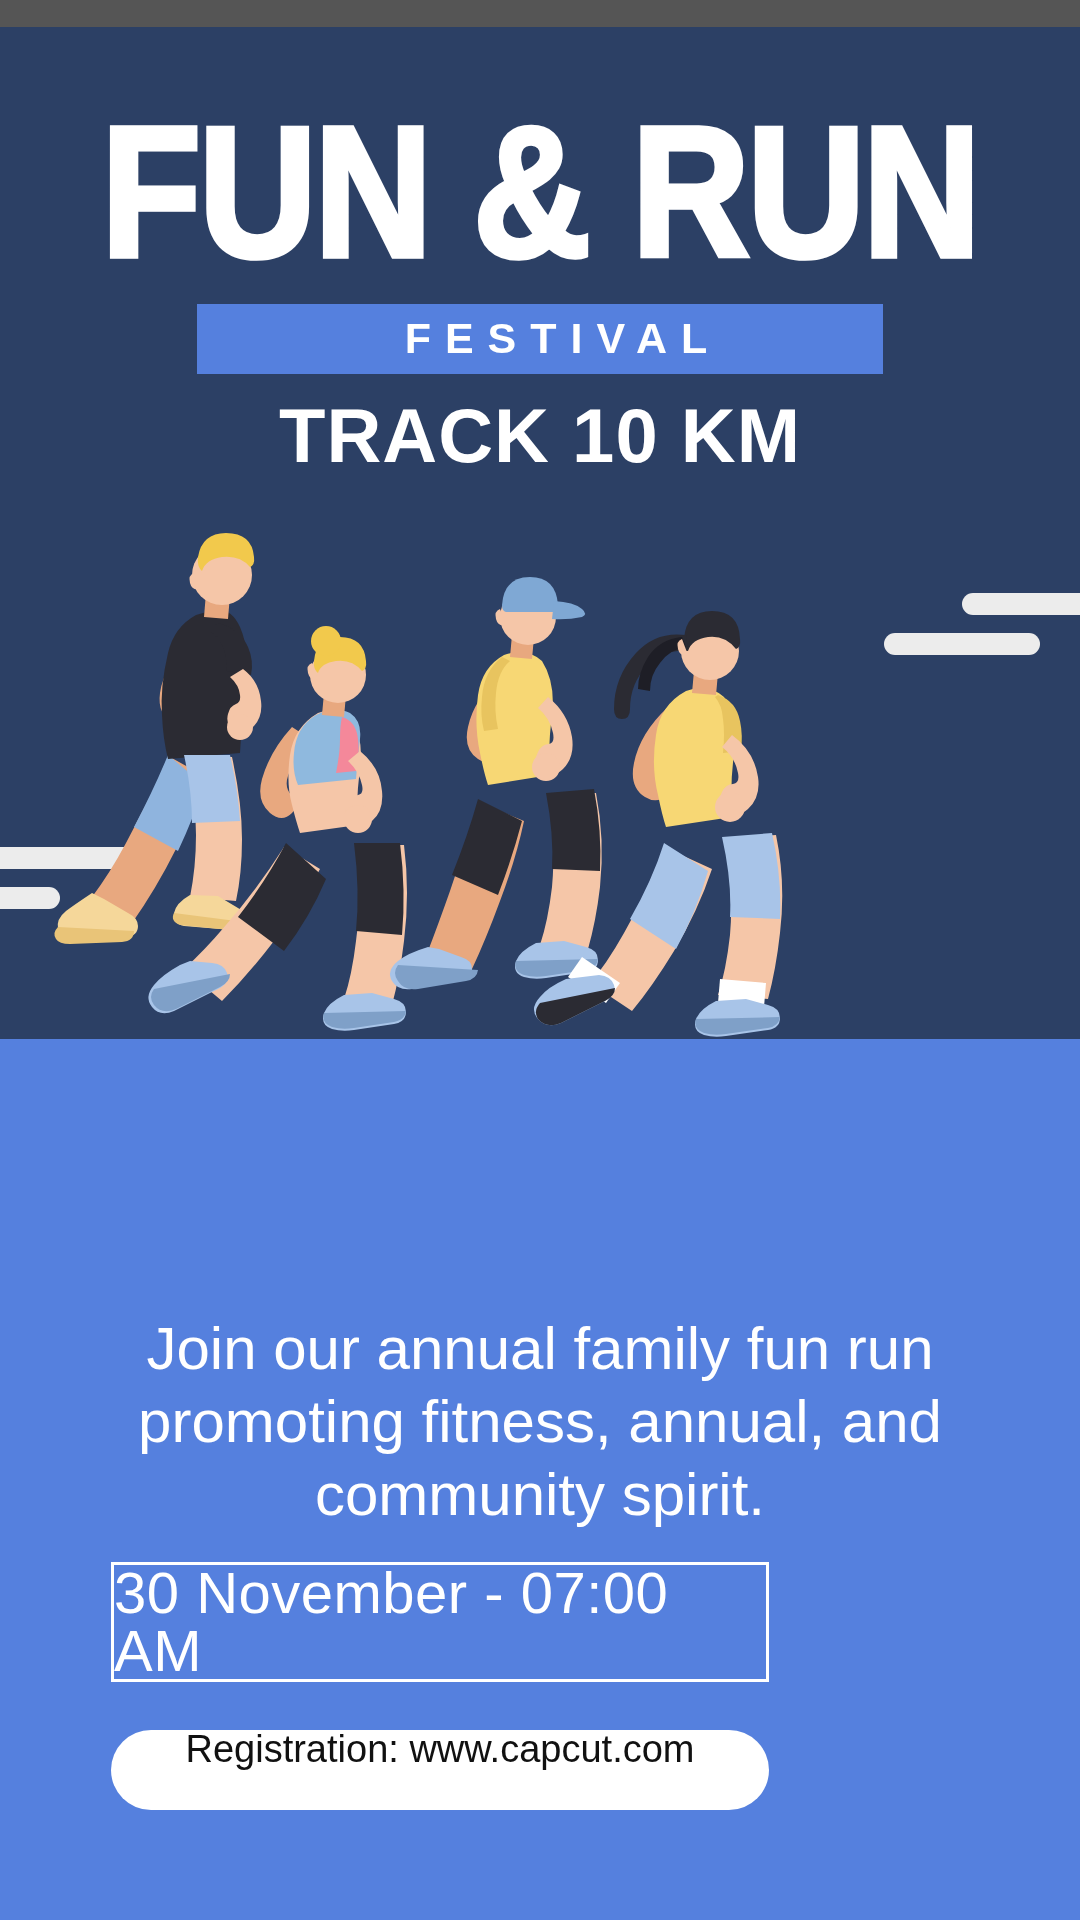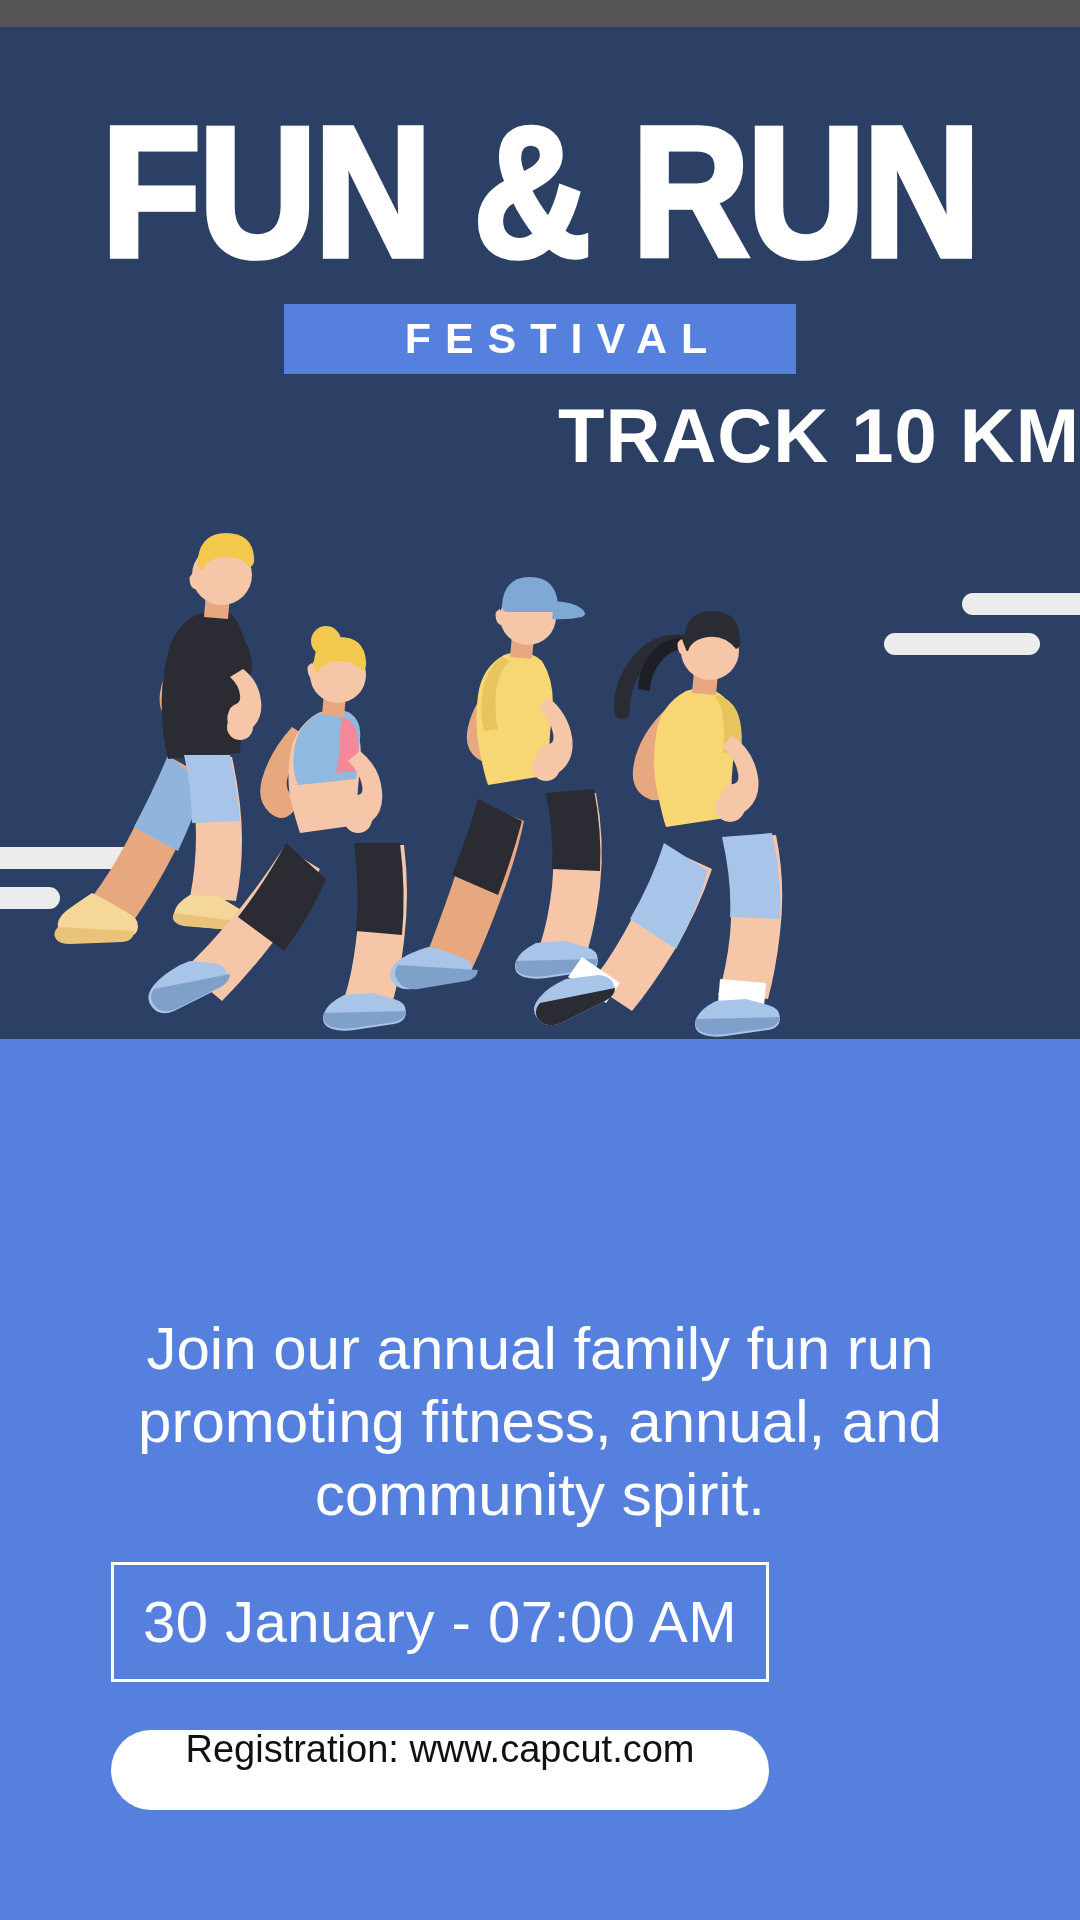--- a/index.html
+++ b/index.html
@@ -67,21 +67,21 @@
     letter-spacing: -2px;
     transform: scaleX(0.98) scaleY(1.12);
     transform-origin: center top;
     margin: 0;
     padding: 0;
     -webkit-text-stroke: 5px #FFFFFF;
   }
 
   .festival-band {
     margin: 44px auto 0 auto;
-    width: 512px;
+    width: 686px;
     height: 70px;
     background: #5580DE;
     display: flex;
     align-items: center;
     justify-content: center;
     padding-left: 32px;
   }
   .festival-text {
     color: #FFFFFF;
     font-size: 43px;
@@ -92,21 +92,20 @@
   }
 
   .track-text {
     display: block;
     margin-top: 22px;
     color: #FFFFFF;
     font-size: 76px;
     font-weight: 700;
     letter-spacing: 1px;
     line-height: 1.05;
-    text-align: right;
   }
 
   
   .runners {
     position: absolute;
     left: 0;
     top: 500px;
     width: 1080px;
     height: 540px;
   }
@@ -319,20 +318,20 @@
     </svg>
   </div>
 
   <div class="description">
     <span>Join our annual family fun run</span>
     <span>promoting fitness, annual, and</span>
     <span>community spirit.</span>
   </div>
 
   <div class="date-box">
-    <span class="date-text">30 January - 07:00 AM</span>
+    <span class="date-text">30 November - 07:00 AM</span>
   </div>
 
   <div class="reg-button">
     <span class="reg-text">Registration: www.capcut.com</span>
   </div>
 
 </div>
 
 </body></html>

